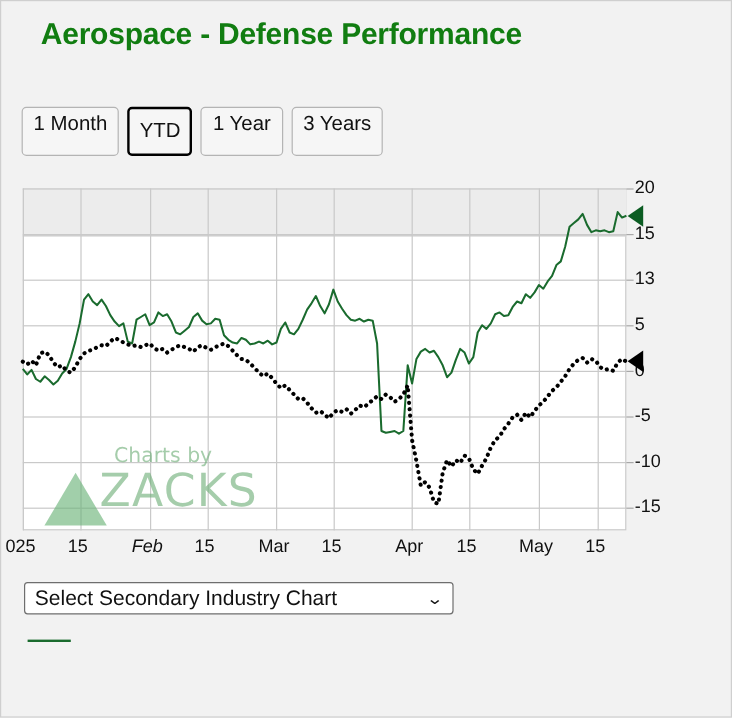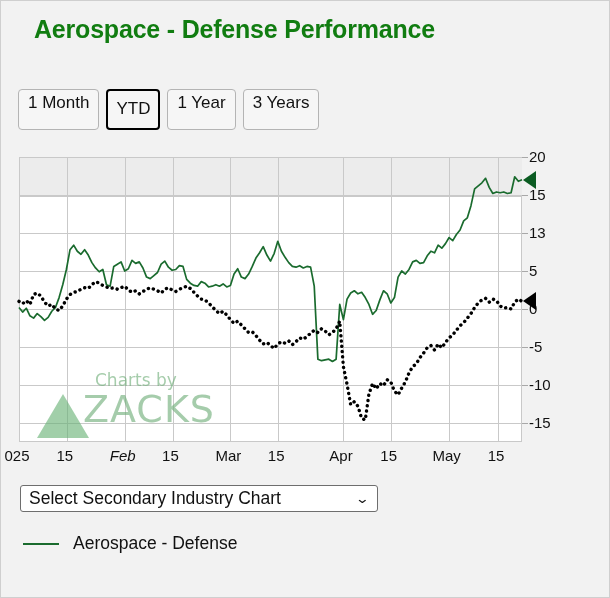--- a/index.html
+++ b/index.html
@@ -329,18 +329,17 @@
     <div class="end-marker" style="border-right: 13px solid rgb(0, 0, 0); left: 522px; top: 291.4px;"></div>
   </div>
 
 <div id="secondary-select">
   <span id="secondary-select-label">Select Secondary Industry Chart</span>
   <span id="chevron">⌄</span>
 </div>
 
 <div class="blg-row" id="blg-row-0">
   <span class="blg-line"></span>
-  <span class="blg-label">Aerospace - Defense</span>
 </div>
 <div class="blg-row" id="blg-row-1">
   <span class="blg-dots"></span>
   <span class="blg-label">IVV</span>
 </div>
 
 </body></html>

